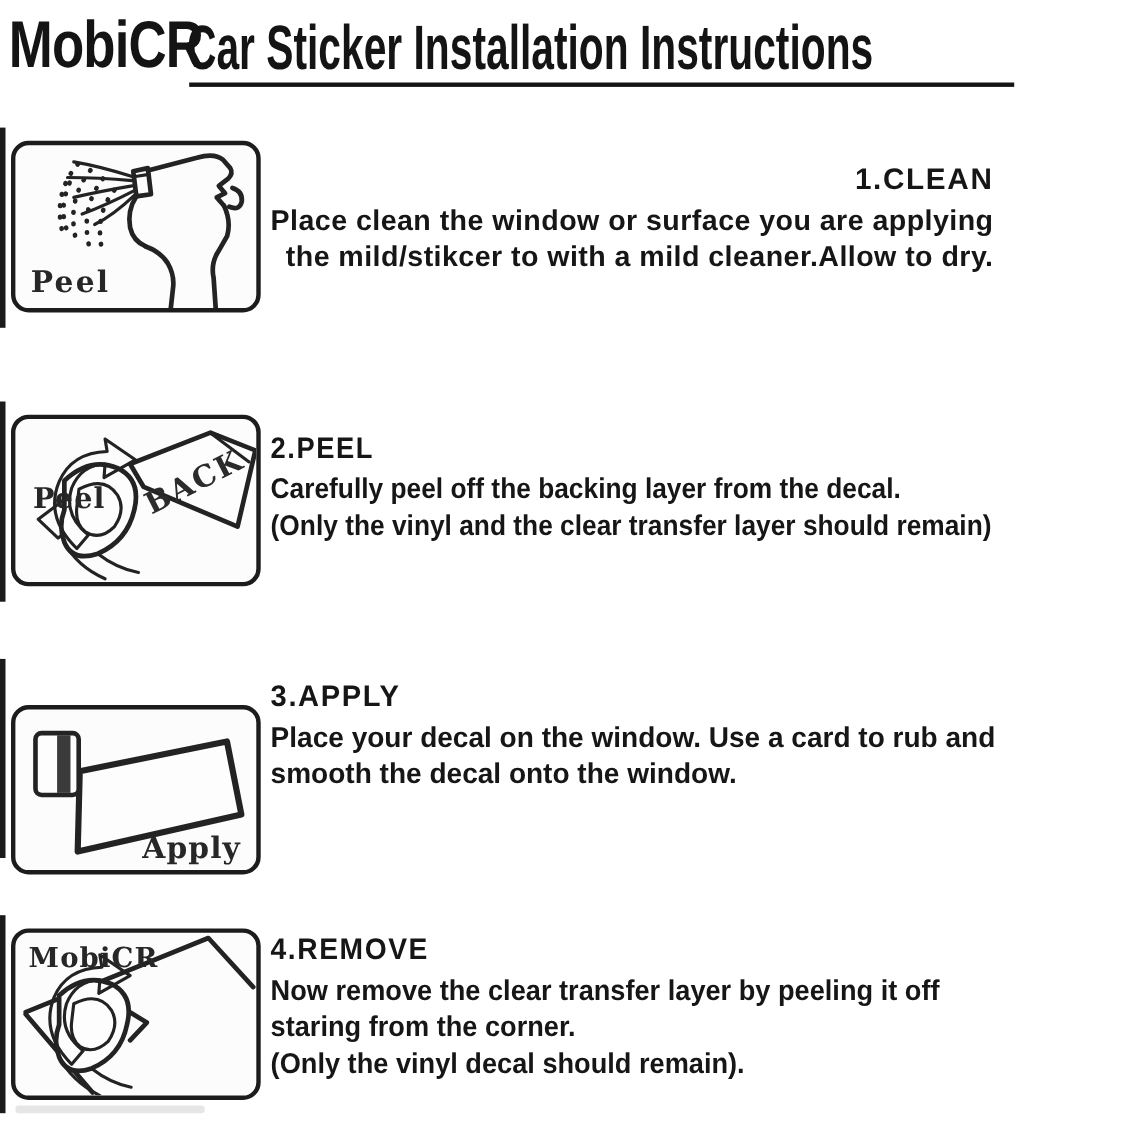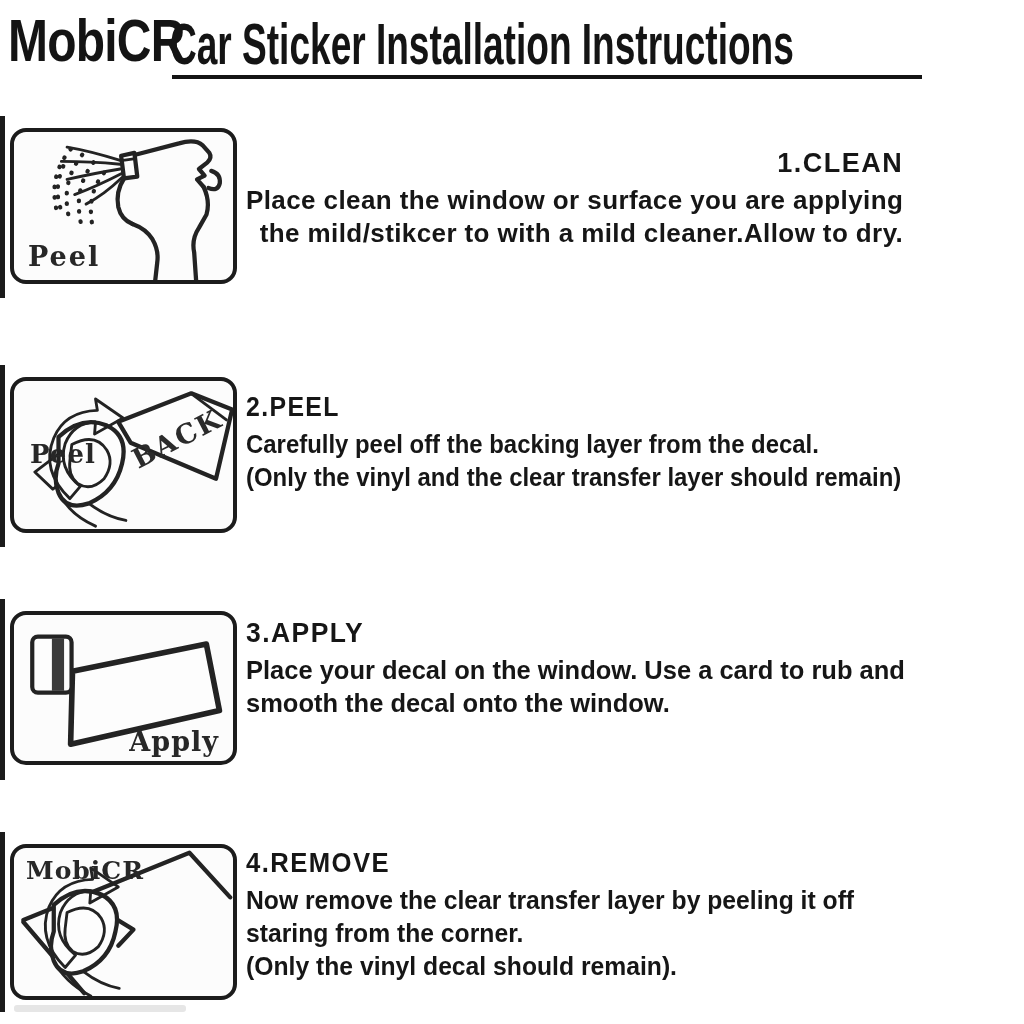--- a/index.html
+++ b/index.html
@@ -10,21 +10,21 @@
   .brand{position:absolute;left:8px;top:6px;font-size:60px;font-weight:bold;
          transform:scaleX(.80);transform-origin:left top;letter-spacing:-1px;white-space:nowrap;color:#141414;}
   .main-title{position:absolute;left:170px;top:11px;font-size:57px;font-weight:bold;
          transform:scaleX(.65);transform-origin:left top;white-space:nowrap;color:#141414;}
   .title-underline{position:absolute;left:172px;top:75px;width:750px;height:4px;background:#141414;}
 
   
   .icon-box{position:absolute;left:10px;width:227px;height:156px;box-sizing:border-box;
             border:4px solid #1c1c1c;border-radius:16px;background:#fcfcfc;overflow:hidden;}
   .icon-box svg{position:absolute;left:0;top:0;width:100%;height:100%;}
-  #box1{top:128px}  #box2{top:377px}  #box3{top:611px;height:154px}  #box4{top:844px}
+  #box1{top:128px}  #box2{top:377px}  #box3{top:641px;height:154px}  #box4{top:844px}
 
   .edge-bar{position:absolute;left:0;width:5px;background:#1b1b1b;}
   #bar1{top:116px;height:182px} #bar2{top:365px;height:182px}
   #bar3{top:599px;height:181px} #bar4{top:832px;height:180px}
   .smudge{position:absolute;left:14px;top:1005px;width:172px;height:7px;background:#e6e6e6;border-radius:3px;}
 
   .icon-label{position:absolute;font-family:"DejaVu Serif",serif;font-weight:bold;color:#272727;}
   .lbl-clean{left:14px;bottom:8px;font-size:27px;letter-spacing:2px;}
   .lbl-peel{left:16px;top:10px;font-size:26px;letter-spacing:1px;margin-top:48px;}
   .lbl-apply{right:14px;bottom:4px;font-size:27px;letter-spacing:1px;}

